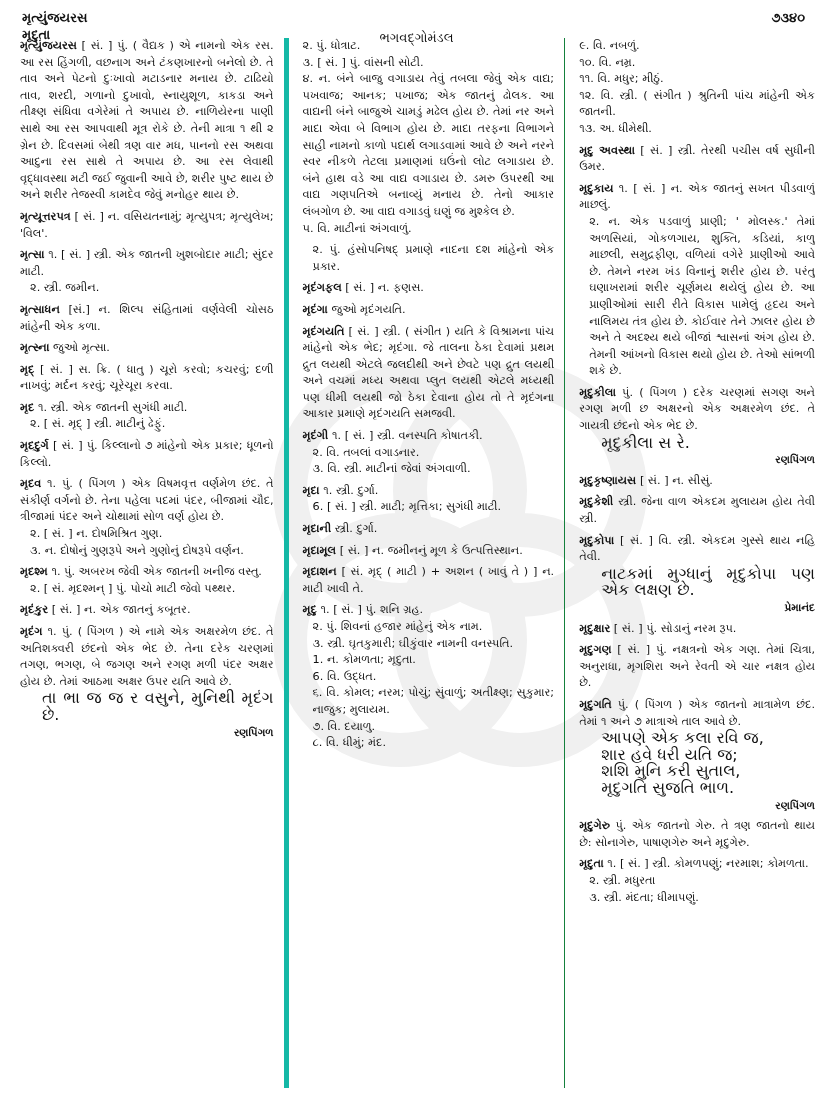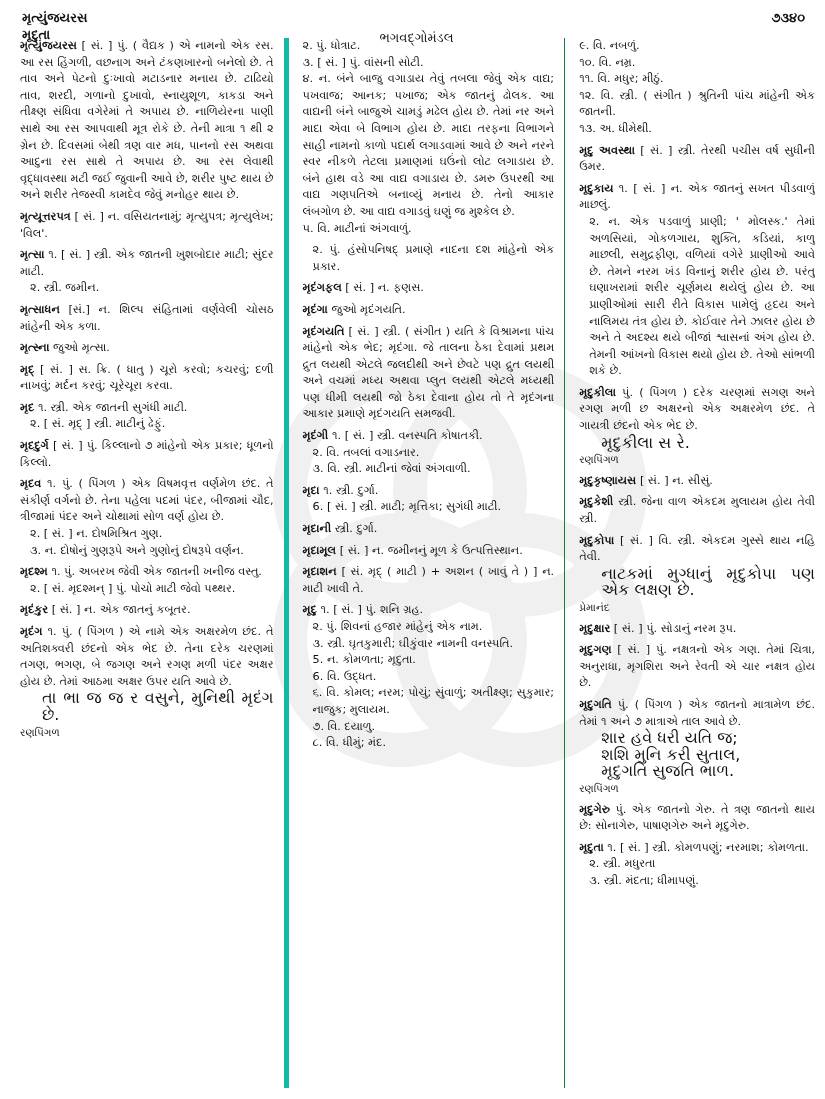--- a/index.html
+++ b/index.html
@@ -28,21 +28,21 @@
   }
   .col { font-size: 11.3px; line-height: 16.6px; overflow: hidden; }
   .col1 { width: 258px; padding-right: 10px; border-right: 5px solid #14b8a6; }
   .col2 { width: 256px; padding: 0 10px 0 14px; border-right: 1px solid #15803d; }
   .col3 { width: 240px; padding-left: 14px; }
   .entry { margin-bottom: 5px; text-align: justify; }
   .entry .hw { font-weight: bold; }
   .entry .tag { font-weight: normal; }
   .sense { padding-left: 10px; text-align: justify; }
   .quote { padding-left: 22px; font-size: 16px; }
-  .attrib { font-size: 10.5px; font-weight: normal; }
+  .attrib { text-align: right; font-size: 10.5px; font-weight: bold; }
 </style>
 </head>
 <body>
 
 <div class="watermark">
   <svg viewBox="0 0 420 480">
     <g fill="none" stroke="#f0f0f0" stroke-width="34">
       <circle cx="150" cy="150" r="110"></circle>
       <circle cx="270" cy="150" r="110"></circle>
       <circle cx="150" cy="300" r="110"></circle>
@@ -138,21 +138,21 @@
       <div class="entry">
         <div><span class="hw">મૃદામૂલ</span> <span class="tag">[ સં. ] ન. જમીનનું મૂળ કે ઉત્પત્તિસ્થાન.</span></div>
       </div>
       <div class="entry">
         <div><span class="hw">મૃદાશન</span> <span class="tag">[ સં. મૃદ્ ( માટી ) + અશન ( ખાવું તે ) ] ન. માટી ખાવી તે.</span></div>
       </div>
       <div class="entry">
         <div><span class="hw">મૃદુ</span> <span class="tag">૧. [ સં. ] પું. શનિ ગ્રહ.</span></div>
         <div class="sense">૨. પું. શિવનાં હજાર માંહેનું એક નામ.</div>
         <div class="sense">૩. સ્ત્રી. ઘૃતકુમારી; ઘીકુંવાર નામની વનસ્પતિ.</div>
-        <div class="sense">5. ન. કોમળતા; મૃદુતા.</div>
+        <div class="sense">1. ન. કોમળતા; મૃદુતા.</div>
         <div class="sense">6. વિ. ઉદ્ધત.</div>
         <div class="sense">૬. વિ. કોમલ; નરમ; પોચું; સુંવાળું; અતીક્ષ્ણ; સુકુમાર; નાજુક; મુલાયમ.</div>
         <div class="sense">૭. વિ. દયાળુ.</div>
         <div class="sense">૮. વિ. ધીમું; મંદ.</div>
       </div>
     </div>
   <div class="col col3">
       <div class="entry">
         <div>૯. વિ. નબળું.</div>
         <div>૧૦. વિ. નમ્ર.</div>
@@ -184,20 +184,21 @@
         <div class="attrib">પ્રેમાનંદ</div>
       </div>
       <div class="entry">
         <div><span class="hw">મૃદુક્ષાર</span> <span class="tag">[ સં. ] પું. સોડાનું નરમ રૂપ.</span></div>
       </div>
       <div class="entry">
         <div><span class="hw">મૃદુગણ</span> <span class="tag">[ સં. ] પું. નક્ષત્રનો એક ગણ. તેમાં ચિત્રા, અનુરાધા, મૃગશિરા અને રેવતી એ ચાર નક્ષત્ર હોય છે.</span></div>
       </div>
       <div class="entry">
         <div><span class="hw">મૃદુગતિ</span> <span class="tag">પું. ( પિંગળ ) એક જાતનો માત્રામેળ છંદ. તેમાં ૧ અને ૭ માત્રાએ તાલ આવે છે.</span></div>
+        <div class="quote">આપણે એક કલા રવિ જ,</div>
         <div class="quote">શાર હવે ધરી યતિ જ;</div>
         <div class="quote">શશિ મુનિ કરી સુતાલ,</div>
         <div class="quote">મૃદુગતિ સુજતિ ભાળ.</div>
         <div class="attrib">રણપિંગળ</div>
       </div>
       <div class="entry">
         <div><span class="hw">મૃદુગેરુ</span> <span class="tag">પું. એક જાતનો ગેરુ. તે ત્રણ જાતનો થાય છે: સોનાગેરુ, પાષાણગેરુ અને મૃદુગેરુ.</span></div>
       </div>
       <div class="entry">
         <div><span class="hw">મૃદુતા</span> <span class="tag">૧. [ સં. ] સ્ત્રી. કોમળપણું; નરમાશ; કોમળતા.</span></div>

